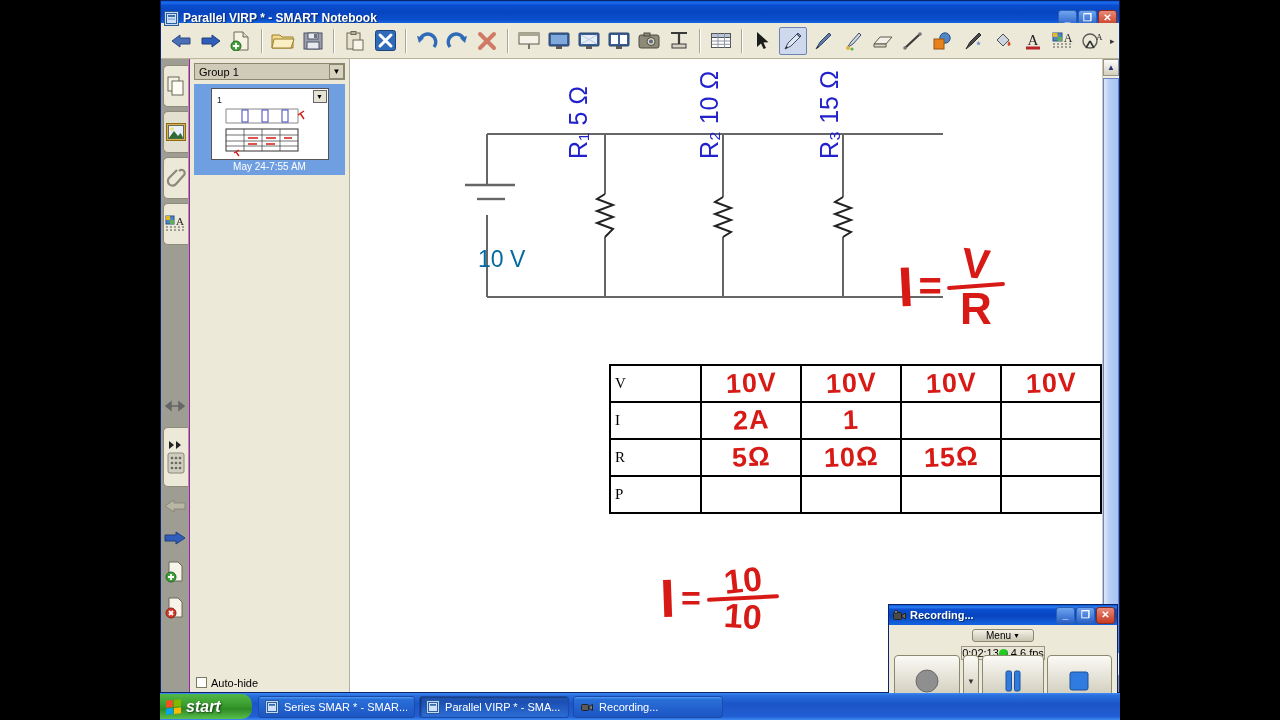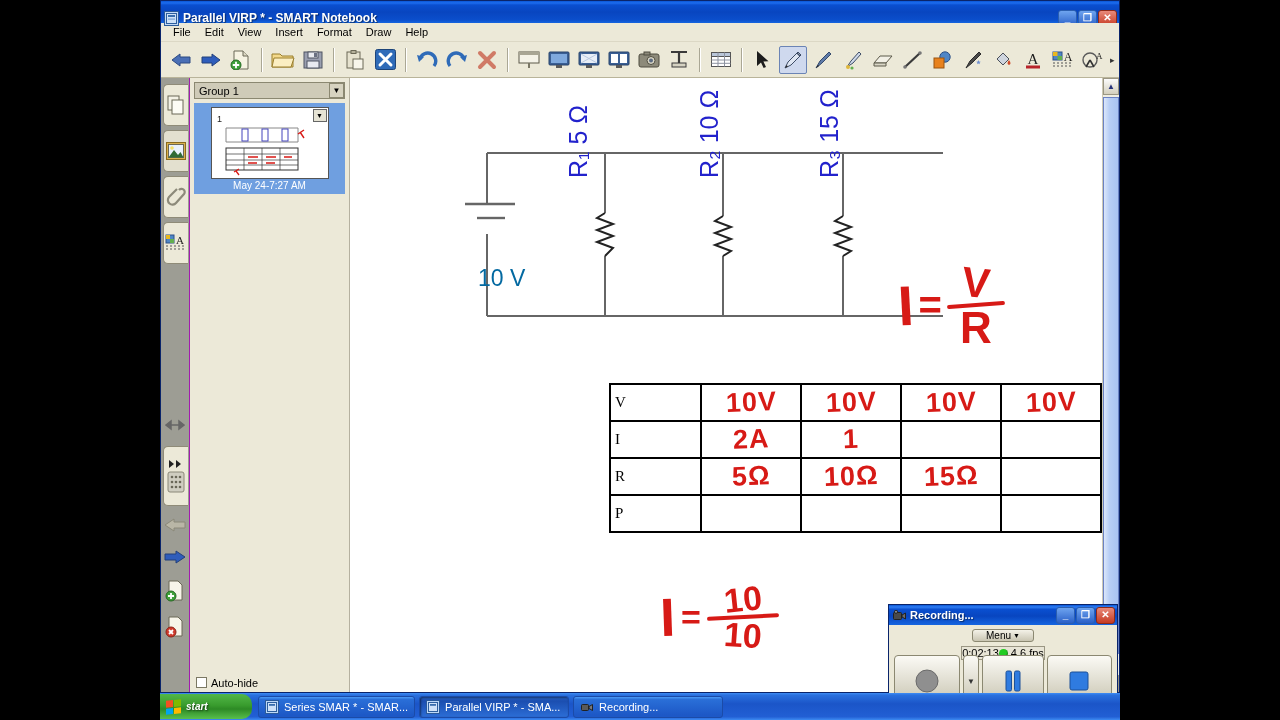--- a/index.html
+++ b/index.html
@@ -167,21 +167,21 @@
   #taskbar {
     position: absolute; left: 160px; top: 693px; width: 960px; height: 27px;
     background: linear-gradient(180deg,#3e8df5 0%, #2a70de 8%, #1b55c8 40%, #225fd4 88%, #3d8bf2 100%);
     display:flex; align-items:center;
   }
   #startbtn {
     height: 25px; width: 92px; flex:0 0 92px; margin-right: 6px;
     background: linear-gradient(180deg,#52b748 0%, #399c2e 45%, #2d8a25 60%, #59bf4d 100%);
     border-radius: 0 10px 10px 0;
     display:flex; align-items:center; padding-left:6px; gap:5px;
-    color:#fff; font-style: italic; font-weight: bold; font-size:10px;
+    color:#fff; font-style: italic; font-weight: bold; font-size:16px;
     text-shadow: 1px 1px 2px rgba(0,0,0,.6);
   }
   .win-flag { width:15px;height:14px;display:grid;grid-template-columns:1fr 1fr;grid-template-rows:1fr 1fr;gap:1px; transform: skewY(-6deg);}
   .win-flag i { display:block; }
   .tbtn {
     height: 22px; min-width: 150px; margin-right: 4px;
     background: linear-gradient(180deg,#4b9bf7,#2a6fd8 12%, #1d58c6 90%);
     border: 1px solid #1b4ba8; border-radius: 3px;
     display:flex; align-items:center; gap:5px; padding: 0 6px;
     color:#fff; font-size:11px; white-space:nowrap; overflow:hidden;
@@ -203,29 +203,20 @@
           <rect x="2" y="2" width="7" height="2" fill="#3a6fae"></rect>
           <rect x="2" y="5.5" width="7" height="1.2" fill="#7ba3d2"></rect>
         </svg>
       </div>
       <div class="tb-title">Parallel VIRP * - SMART Notebook</div>
       <div class="tb-btn">_</div>
       <div class="tb-btn">❐</div>
       <div class="tb-btn close">✕</div>
     </div>
 
-    <div id="menubar">
-      <div class="menu-item">File</div>
-      <div class="menu-item">Edit</div>
-      <div class="menu-item">View</div>
-      <div class="menu-item">Insert</div>
-      <div class="menu-item">Format</div>
-      <div class="menu-item">Draw</div>
-      <div class="menu-item">Help</div>
-    </div>
 
     <div id="toolbar">
       <div class="tool">
         <svg width="22" height="18" viewBox="0 0 22 18">
             <path d="M10,3 L10,6 L20,6 L20,12 L10,12 L10,15 L2,9 Z" fill="#4a6fb5" stroke="#2d4a82"></path>
           </svg>
       </div>
       <div class="tool">
         <svg width="22" height="18" viewBox="0 0 22 18">
             <path d="M12,3 L12,6 L2,6 L2,12 L12,12 L12,15 L20,9 Z" fill="#2f5dbb" stroke="#23407a"></path>
@@ -472,21 +463,21 @@
                   <rect x="50" y="21" width="6" height="12" fill="#fff" stroke="#4444bb"></rect>
                   <rect x="70" y="21" width="6" height="12" fill="#fff" stroke="#4444bb"></rect>
                   <path d="M86,26 l6,-4 M88,24 l4,6" stroke="#d71a16" stroke-width="1.4"></path>
                   <rect x="14" y="40" width="72" height="22" fill="#fff" stroke="#333"></rect>
                   <path d="M14,46 L86,46 M14,52 L86,52 M14,57 L86,57 M32,40 L32,62 M50,40 L50,62 M68,40 L68,62" stroke="#333" stroke-width=".7"></path>
                   <path d="M36,49 h10 M54,49 h10 M72,49 h8 M36,55 h9 M54,55 h9" stroke="#d71a16" stroke-width="1.6"></path>
                   <path d="M22,64 l5,-3 M24,63 l3,4" stroke="#d71a16" stroke-width="1.3"></path>
                 </svg>
                 <div class="thumb-menu">▼</div>
               </div>
-              <div class="thumb-label">May 24-7:27 AM</div>
+              <div class="thumb-label">May 24-7:55 AM</div>
             </div>
           </div>
 
           <div id="sidebot">
             <span class="chk"></span><span>Auto-hide</span>
           </div>
         </div>
 
         <div style="position:absolute;left:0;top:340px;width:28px;display:flex;flex-direction:column;align-items:center;gap:10px;">
           <div>

